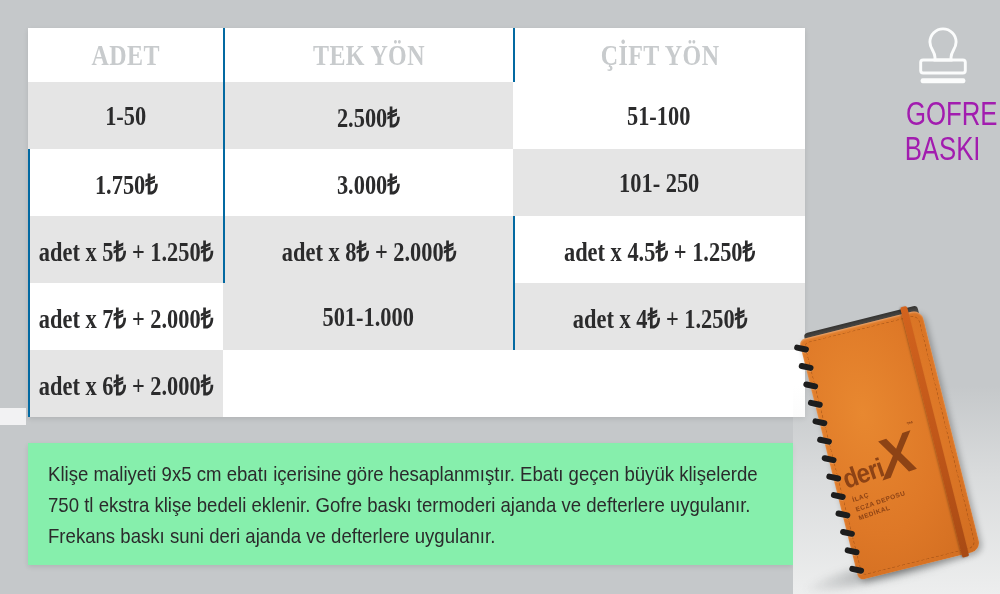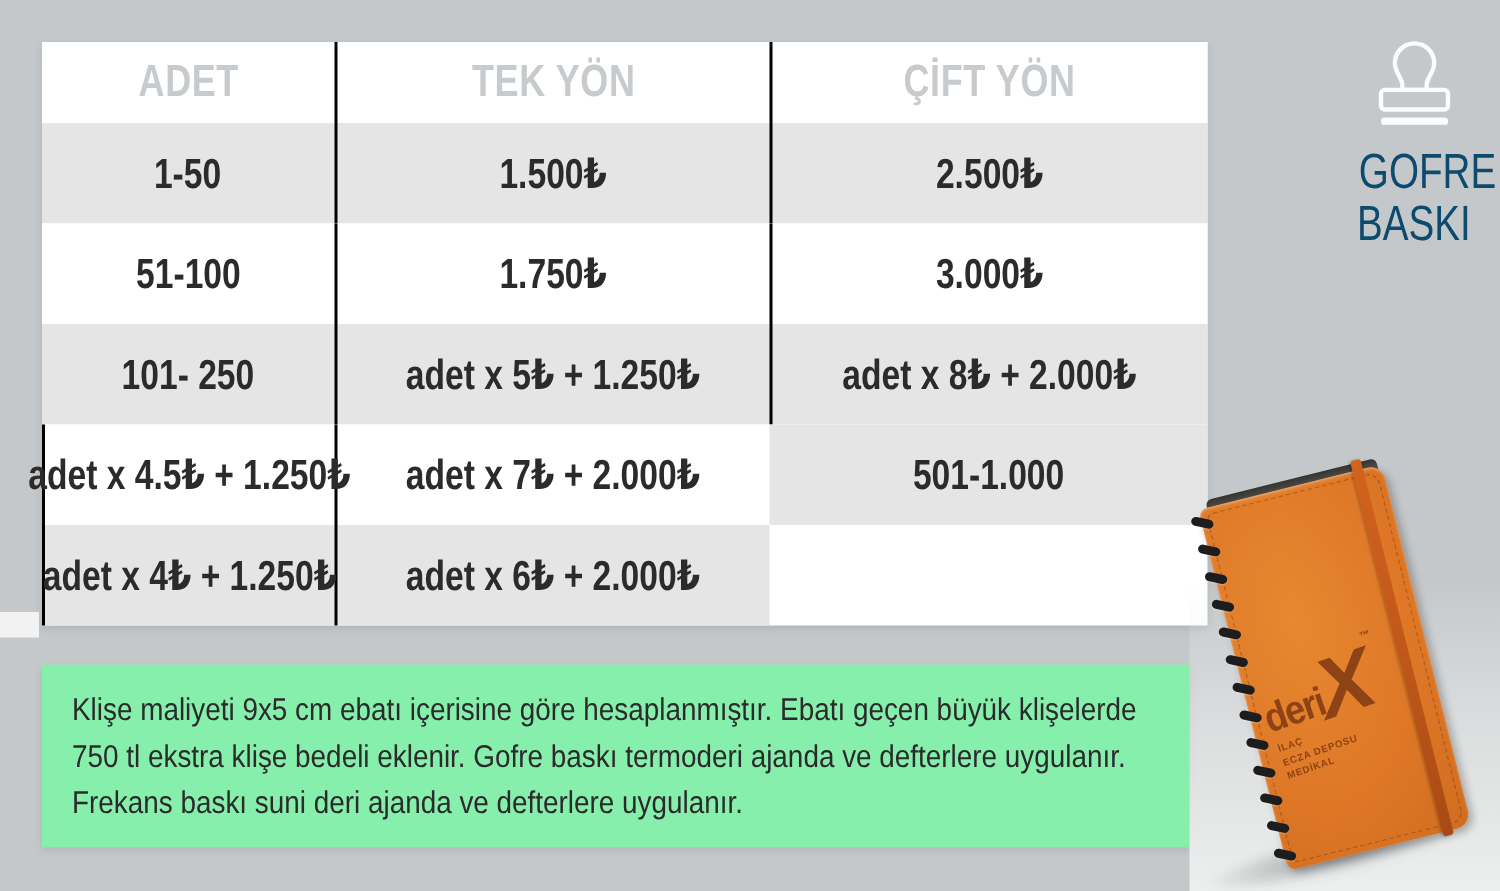--- a/index.html
+++ b/index.html
@@ -12,39 +12,39 @@
   
   .cond{display:inline-block;transform:scaleX(.8);transform-origin:center;white-space:nowrap;}
 
   
   .ptable{
     position:absolute;left:28px;top:28px;width:777px;
     display:grid;grid-template-columns:195px 290px 292px;
     grid-template-rows:54px repeat(5,67px);
     background:#ffffff;box-shadow:0 2px 5px rgba(0,0,0,.10);
   }
-  .tcell{display:flex;align-items:center;justify-content:center;background:#ffffff;}
+  .tcell{display:flex;align-items:center;justify-content:center;background:#ffffff;font-family:Liberation Serif, serif;}
   .tcell.alt{background:#e5e5e5;}
-  .tcell.bL{border-left:2px solid #000000;}
+  .tcell.bL{border-left:2px solid #0369a1;}
   .th span{font-size:30px;font-weight:700;color:#c8cbcd;letter-spacing:.5px;}
   .td span{font-size:28px;font-weight:700;color:#2b2b2c;}
 
   
   .note{
     position:absolute;left:28px;top:443px;width:765px;height:122px;
     background:#86efac;box-shadow:0 2px 5px rgba(0,0,0,.10);
     padding:15px 0 0 20px;box-sizing:border-box;overflow:hidden;
   }
   .note p{
     margin:0;width:113%;transform:scaleX(.885);transform-origin:left top;
     font-size:21px;line-height:31px;font-weight:400;color:#2b2b2c;
   }
 
   
-  .badge{position:absolute;left:893px;top:26px;width:100px;text-align:center;color:#0c4a6e;}
+  .badge{position:absolute;left:893px;top:26px;width:100px;text-align:center;color:#a21caf;}
   .badge svg{display:block;margin:0 auto 6px auto;}
   .badge-line{display:block;font-size:33px;line-height:35px;font-weight:400;}
   .badge-line span{display:inline-block;transform:scaleX(.78);white-space:nowrap;}
 
   
   .photo{
     position:absolute;left:793px;top:288px;width:207px;height:306px;
     background:linear-gradient(180deg,rgba(235,236,236,0) 0%,rgba(235,236,236,0) 32%,rgba(235,236,236,.55) 62%,#edeeee 100%);
   }
   .nb-shadow{
@@ -84,23 +84,20 @@
     </div>
   <div class="tcell th bL">
       <span class="cond">TEK YÖN</span>
     </div>
   <div class="tcell th bL">
       <span class="cond">ÇİFT YÖN</span>
     </div>
 
   <div class="tcell td alt">
       <span class="cond">1-50</span>
-    </div>
-  <div class="tcell td alt bL">
-      <span class="cond">1.500₺</span>
     </div>
   <div class="tcell td alt bL">
       <span class="cond">2.500₺</span>
     </div>
 
   <div class="tcell td">
       <span class="cond">51-100</span>
     </div>
   <div class="tcell td bL">
       <span class="cond">1.750₺</span>

